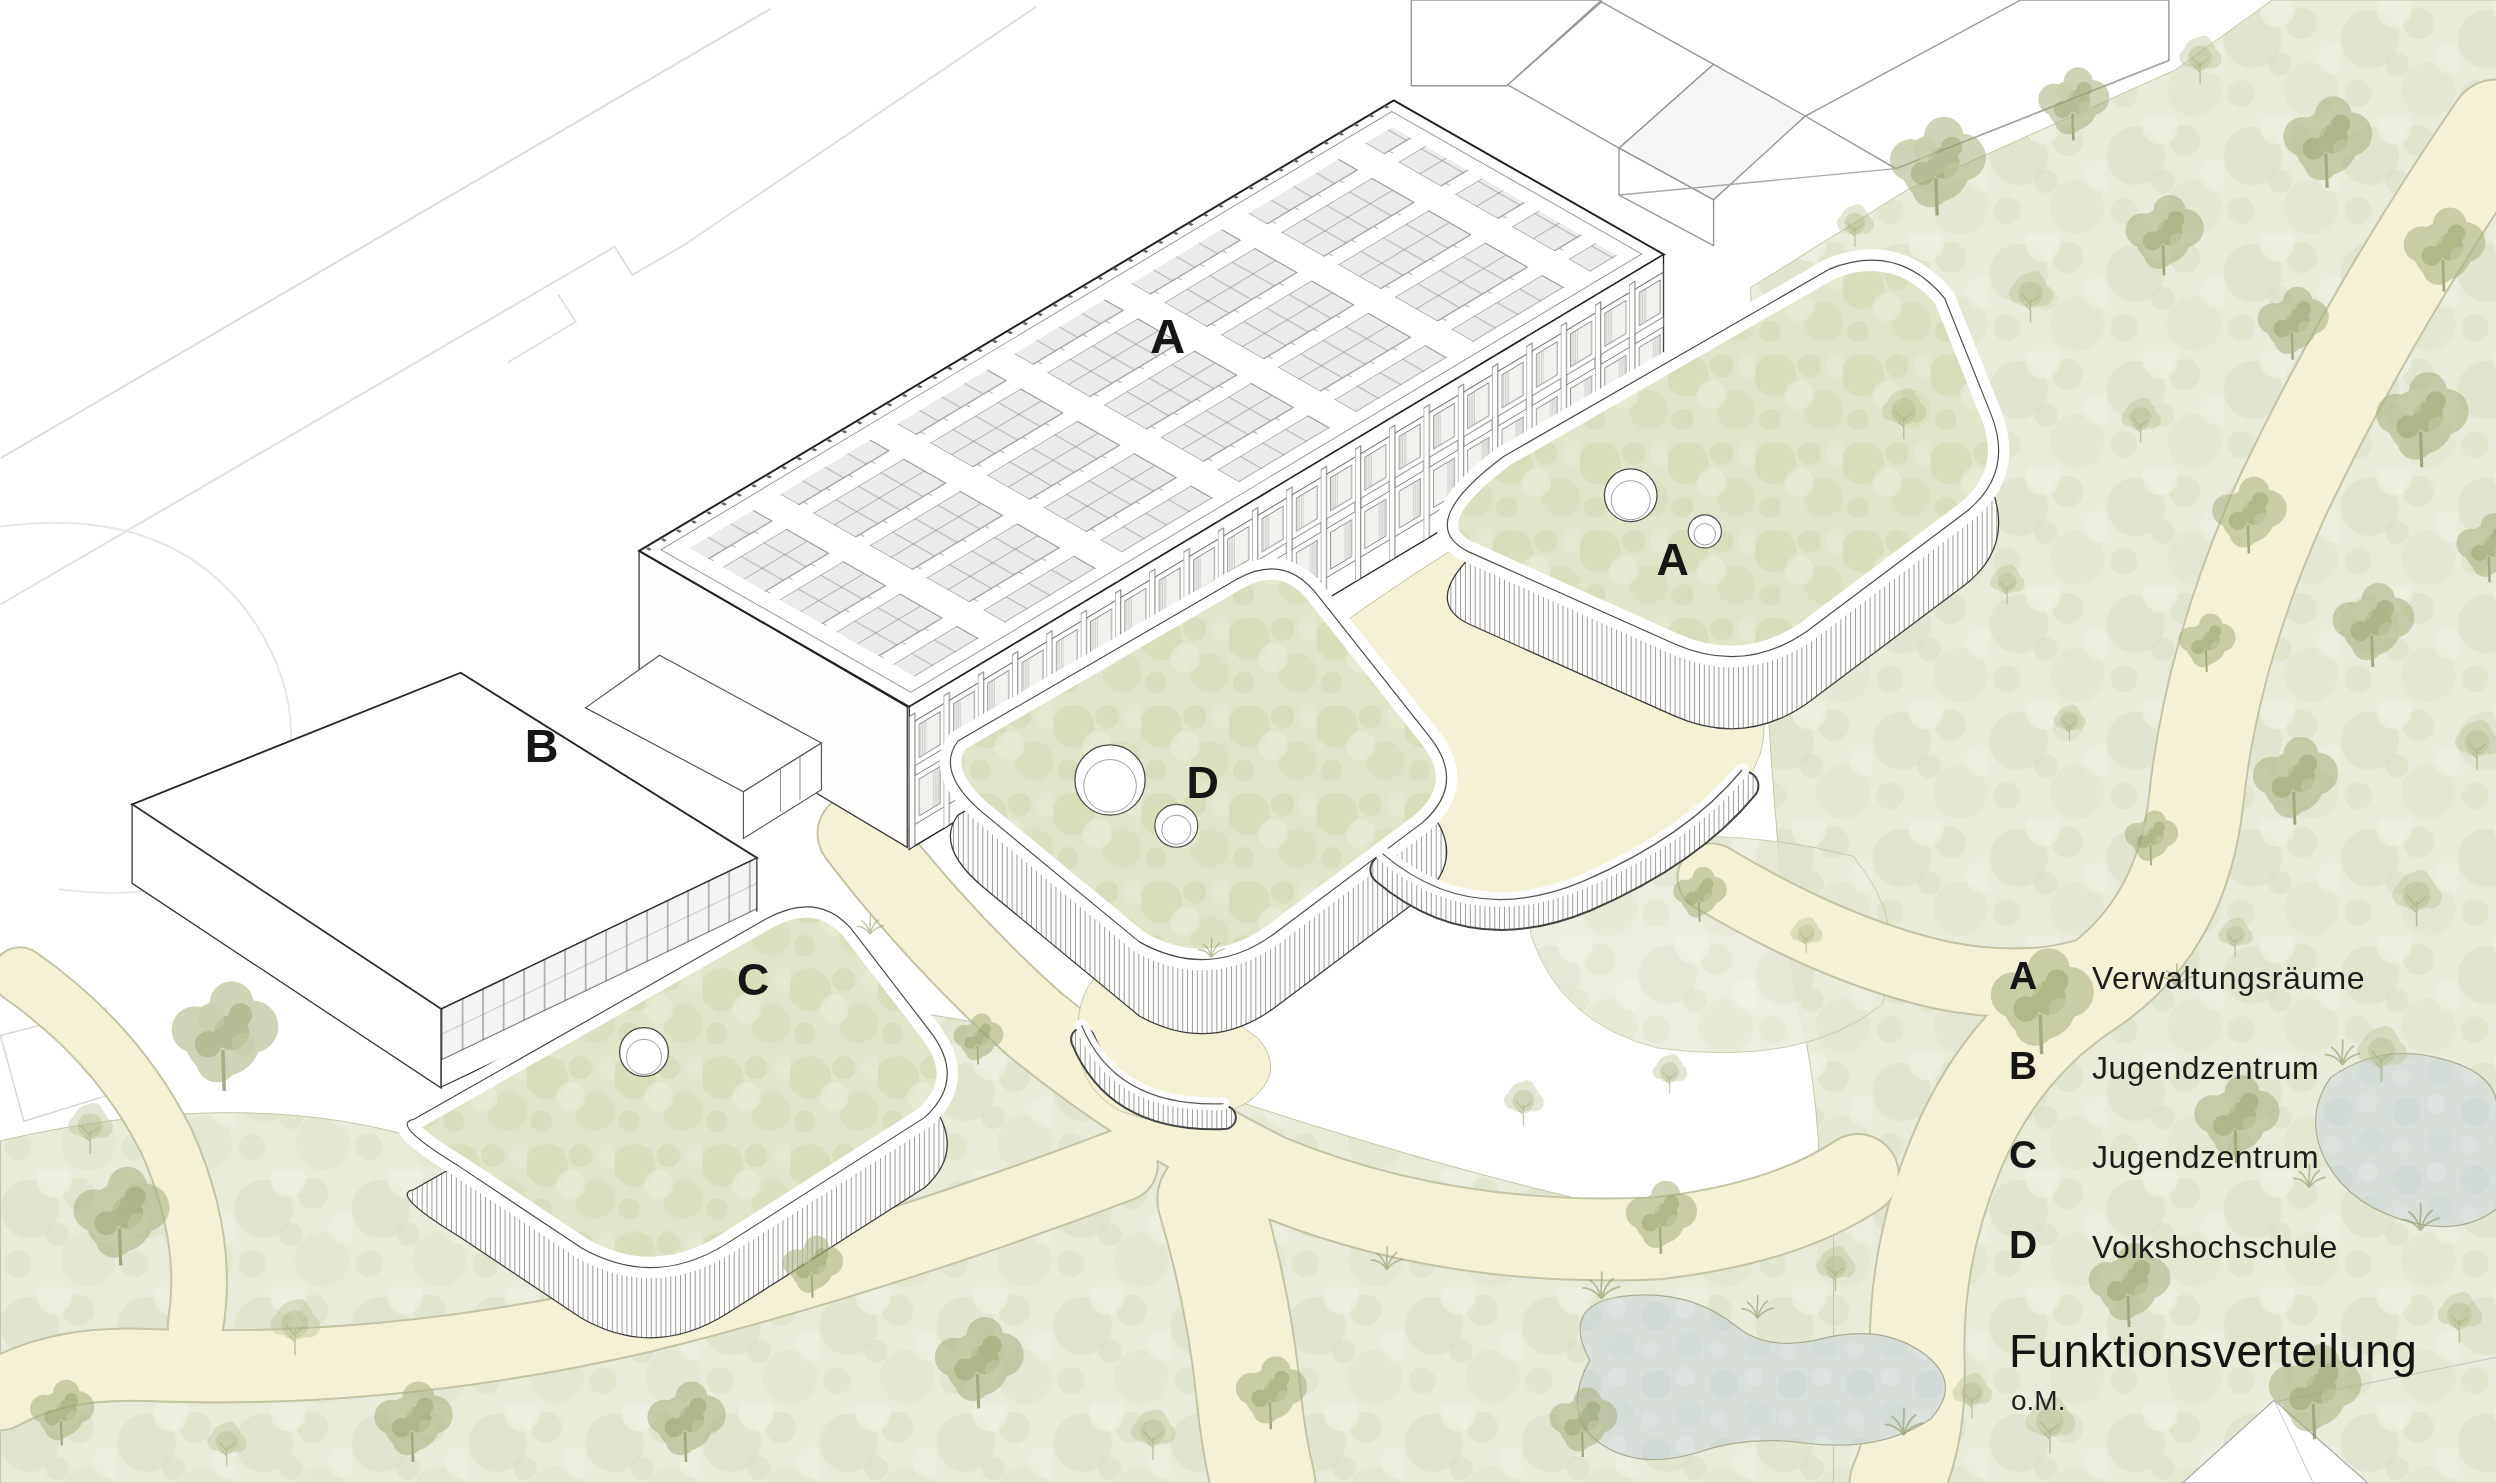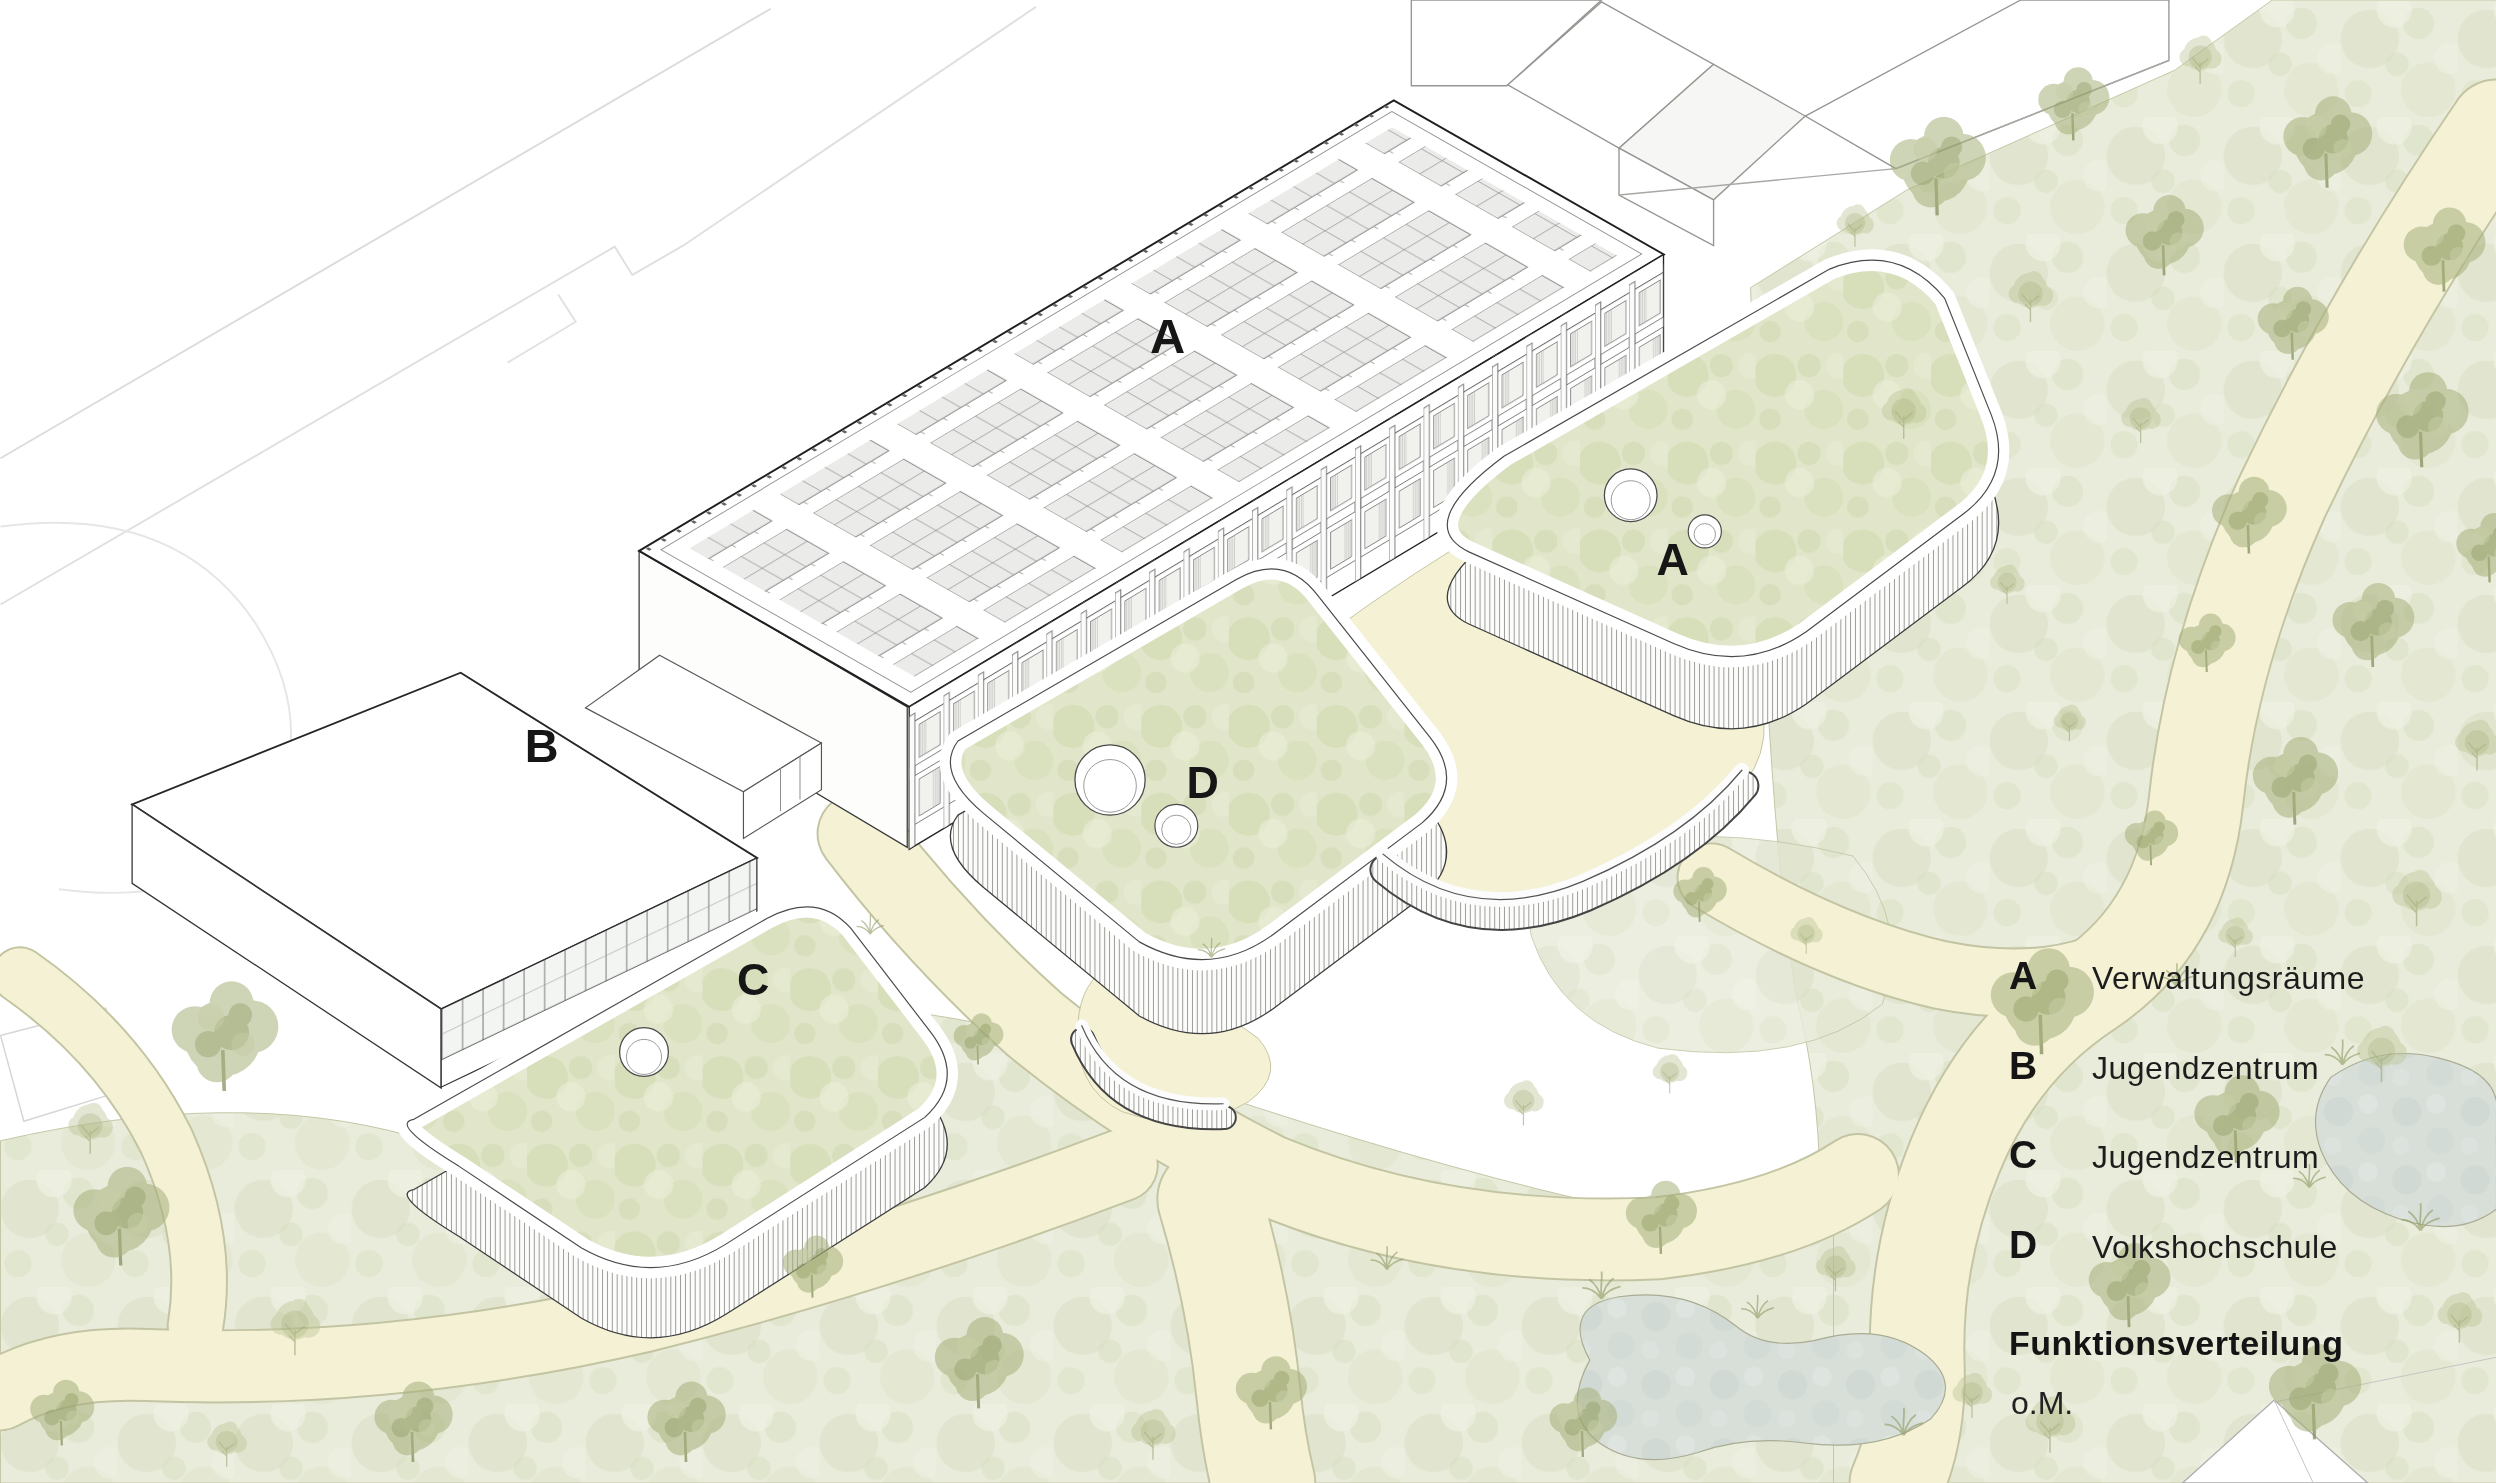--- a/index.html
+++ b/index.html
@@ -2,22 +2,22 @@
 <html><head>
 <meta charset="utf-8">
 <style>
   html,body{margin:0;padding:0;background:#fff;}
   body{font-family:"Liberation Sans",sans-serif;}
   #stage{position:relative;width:2497px;height:1483px;background:#ffffff;overflow:hidden;}
   #scene{position:absolute;left:0;top:0;width:2497px;height:1483px;}
   .legend-row{position:absolute;display:flex;align-items:baseline;white-space:nowrap;}
   .legend-key{font-weight:700;font-size:39px;color:#151515;width:43px;display:inline-block;}
   .legend-label{font-size:32px;color:#1d1d1d;letter-spacing:0.5px;margin-left:40px;}
-  .legend-title{position:absolute;font-weight:700;font-size:34px;color:#141414;letter-spacing:0.5px;white-space:nowrap;}
-  .legend-scale{position:absolute;font-size:32px;font-weight:400;color:#222;}
+  .legend-title{position:absolute;font-weight:400;font-size:46px;color:#141414;letter-spacing:0.5px;white-space:nowrap;}
+  .legend-scale{position:absolute;font-size:28px;font-weight:400;color:#222;}
   svg text.blabel{font-family:"Liberation Sans",sans-serif;font-weight:700;fill:#161616;}
 </style>
 </head>
 <body>
 
 <div id="stage">
 <svg id="scene" viewBox="0 0 2560 1521" aria-hidden="true">
   <defs>
     <pattern id="lawnTex" width="120" height="120" patternUnits="userSpaceOnUse">
       <rect width="120" height="120" fill="#e9ecdb"></rect>

